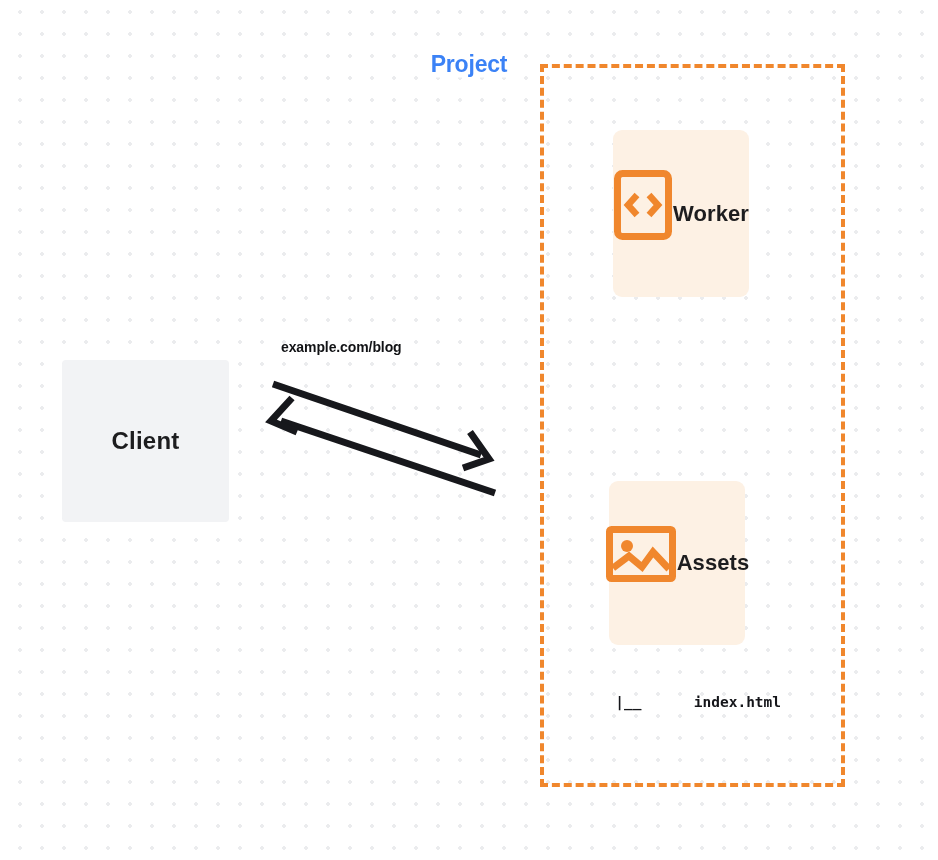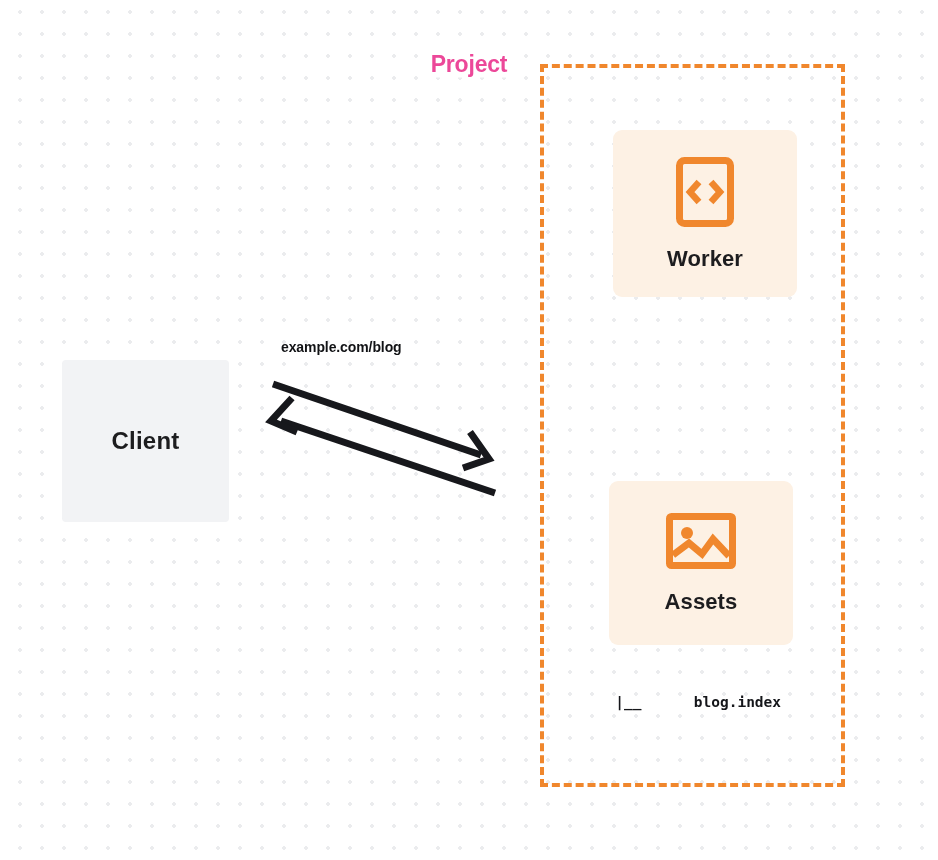--- a/index.html
+++ b/index.html
@@ -80,34 +80,34 @@
   }
   .project-title {
     position: absolute;
     left: 50%;
     top: 64px;
     transform: translate(-50%, -50%);
     background: #ffffff;
     padding: 0 7px;
     font-size: 23px;
     font-weight: bold;
-    color: #ec4899;
+    color: #3b82f6;
     letter-spacing: -0.2px;
     white-space: nowrap;
     z-index: 3;
   }
 
   
   .card {
     position: absolute;
-    width: 184px;
+    width: 136px;
     background: #fdf1e4;
     border-radius: 9px;
     display: flex;
-    flex-direction: column;
+    flex-direction: row;
     align-items: center;
     justify-content: center;
     z-index: 2;
   }
   .card-worker {
     left: 613px;
     top: 130px;
     height: 167px;
   }
   .card-assets {
@@ -186,17 +186,17 @@
       <svg width="72" height="60" viewBox="0 0 72 60">
         <rect x="4.5" y="5.5" width="63" height="49" rx="2" ry="2" fill="none" stroke="#f0872d" stroke-width="7"></rect>
         <circle cx="22" cy="22" r="6" fill="#f0872d"></circle>
         <polyline points="8,44 24,32 37,43 48,28 64,45" fill="none" stroke="#f0872d" stroke-width="7" stroke-linecap="butt" stroke-linejoin="miter"></polyline>
       </svg>
     </span>
     <span class="card-label">Assets</span>
   </div>
 
   <div class="file-tree">
-    <span class="tree-row">   |__      blog.index</span>
+    <span class="tree-row">   |__      index.html</span>
     
   </div>
 
 </div>
 
 </body></html>

